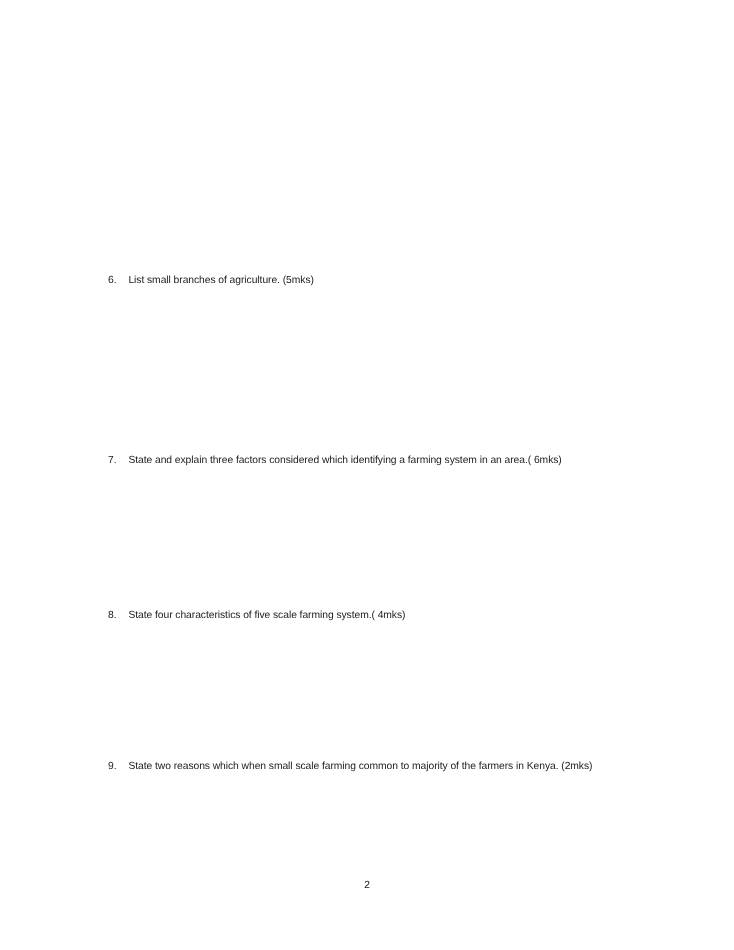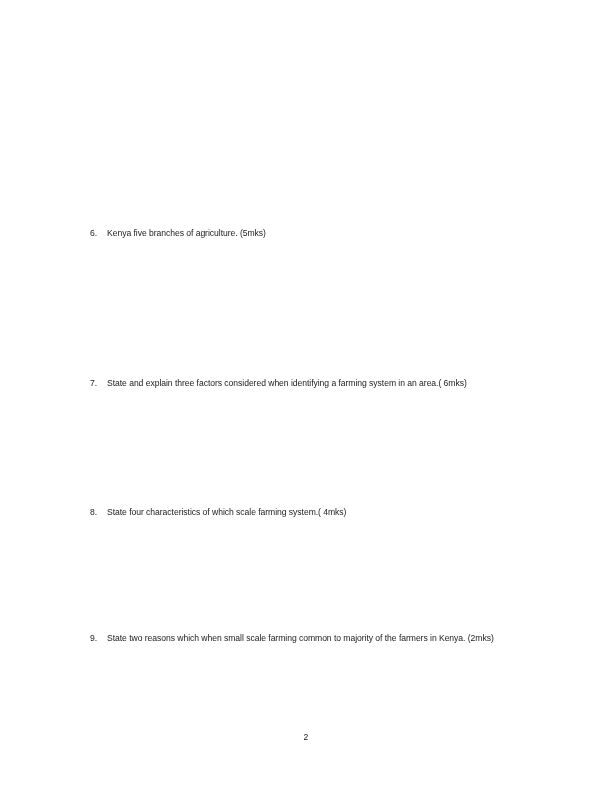--- a/index.html
+++ b/index.html
@@ -56,35 +56,35 @@
     }
   </style>
 </head>
 <body>
 
 <div class="page">
 
   <div class="question q6">
     <div class="q-row">
       <span class="q-num">6.</span>
-      <span class="q-text">Kenya five branches of agriculture. (5mks)</span>
+      <span class="q-text">List small branches of agriculture. (5mks)</span>
     </div>
   </div>
 
   <div class="question q7">
     <div class="q-row">
       <span class="q-num">7.</span>
-      <span class="q-text">State and explain three factors considered when identifying a farming system in an area.( 6mks)</span>
+      <span class="q-text">State and explain three factors considered which identifying a farming system in an area.( 6mks)</span>
     </div>
   </div>
 
   <div class="question q8">
     <div class="q-row">
       <span class="q-num">8.</span>
-      <span class="q-text">State four characteristics of which scale farming system.( 4mks)</span>
+      <span class="q-text">State four characteristics of five scale farming system.( 4mks)</span>
     </div>
   </div>
 
   <div class="question q9">
     <div class="q-row">
       <span class="q-num">9.</span>
       <span class="q-text">State two reasons which when small scale farming common to majority of the farmers in Kenya. (2mks)</span>
     </div>
   </div>
 

